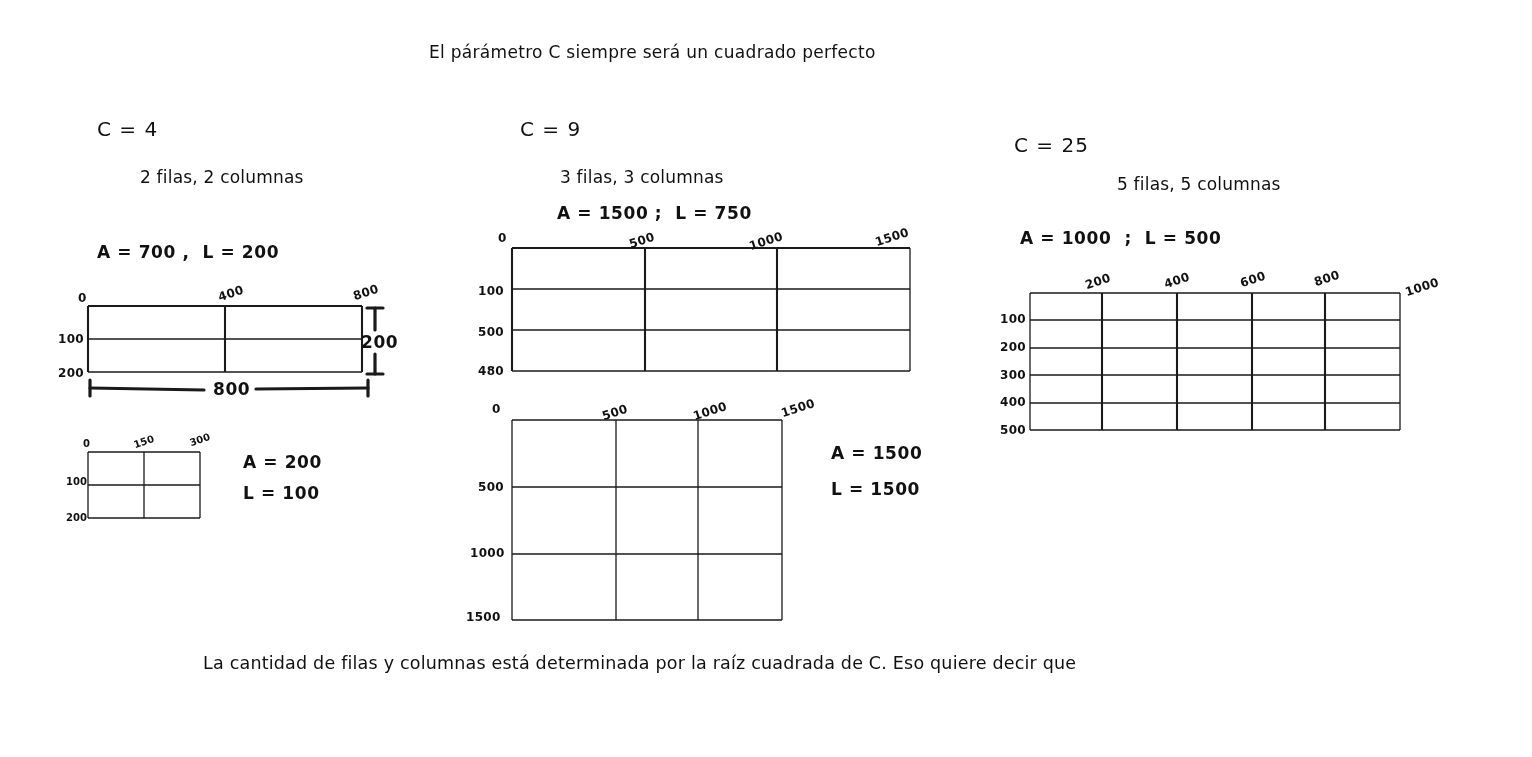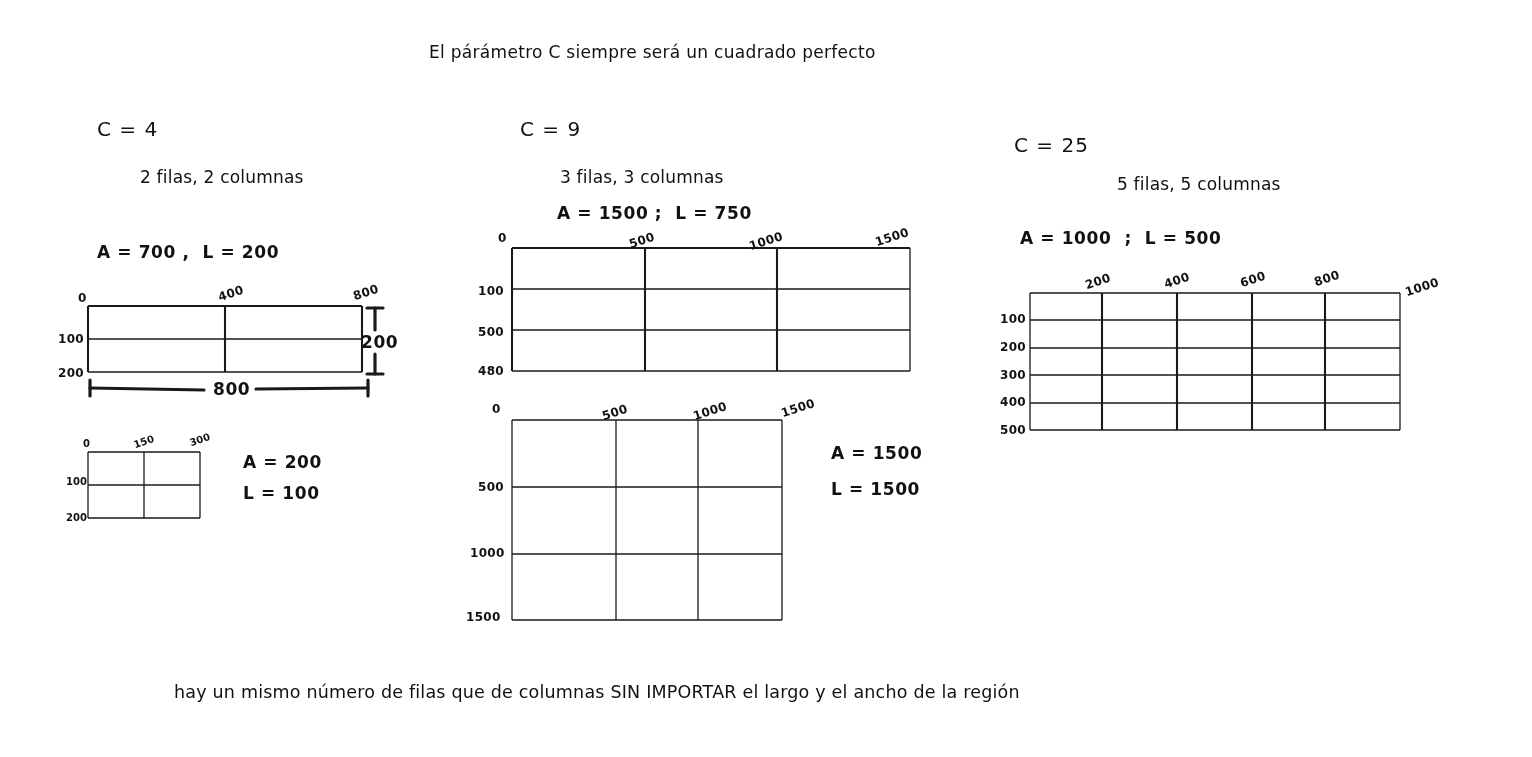--- a/index.html
+++ b/index.html
@@ -211,15 +211,15 @@
   <div class="txt tick tick-rot" style="left:1243px; top:276px;">600</div>
   <div class="txt tick tick-rot" style="left:1317px; top:275px;">800</div>
   <div class="txt tick tick-rot" style="left:1408px; top:285px;">1000</div>
 
   <div class="txt tick" style="left:1000px; top:312px;">100</div>
   <div class="txt tick" style="left:1000px; top:340px;">200</div>
   <div class="txt tick" style="left:1000px; top:368px;">300</div>
   <div class="txt tick" style="left:1000px; top:395px;">400</div>
   <div class="txt tick" style="left:1000px; top:423px;">500</div>
 
-  <div class="txt footer" style="left:174px; top:679px;">hay un mismo número de filas que de columnas SIN IMPORTAR el largo y el ancho de la región</div>
+  <div class="txt footer" style="left:203px; top:650px;">La cantidad de filas y columnas está determinada por la raíz cuadrada de C. Eso quiere decir que</div>
 
 </div>
 
 </body></html>

